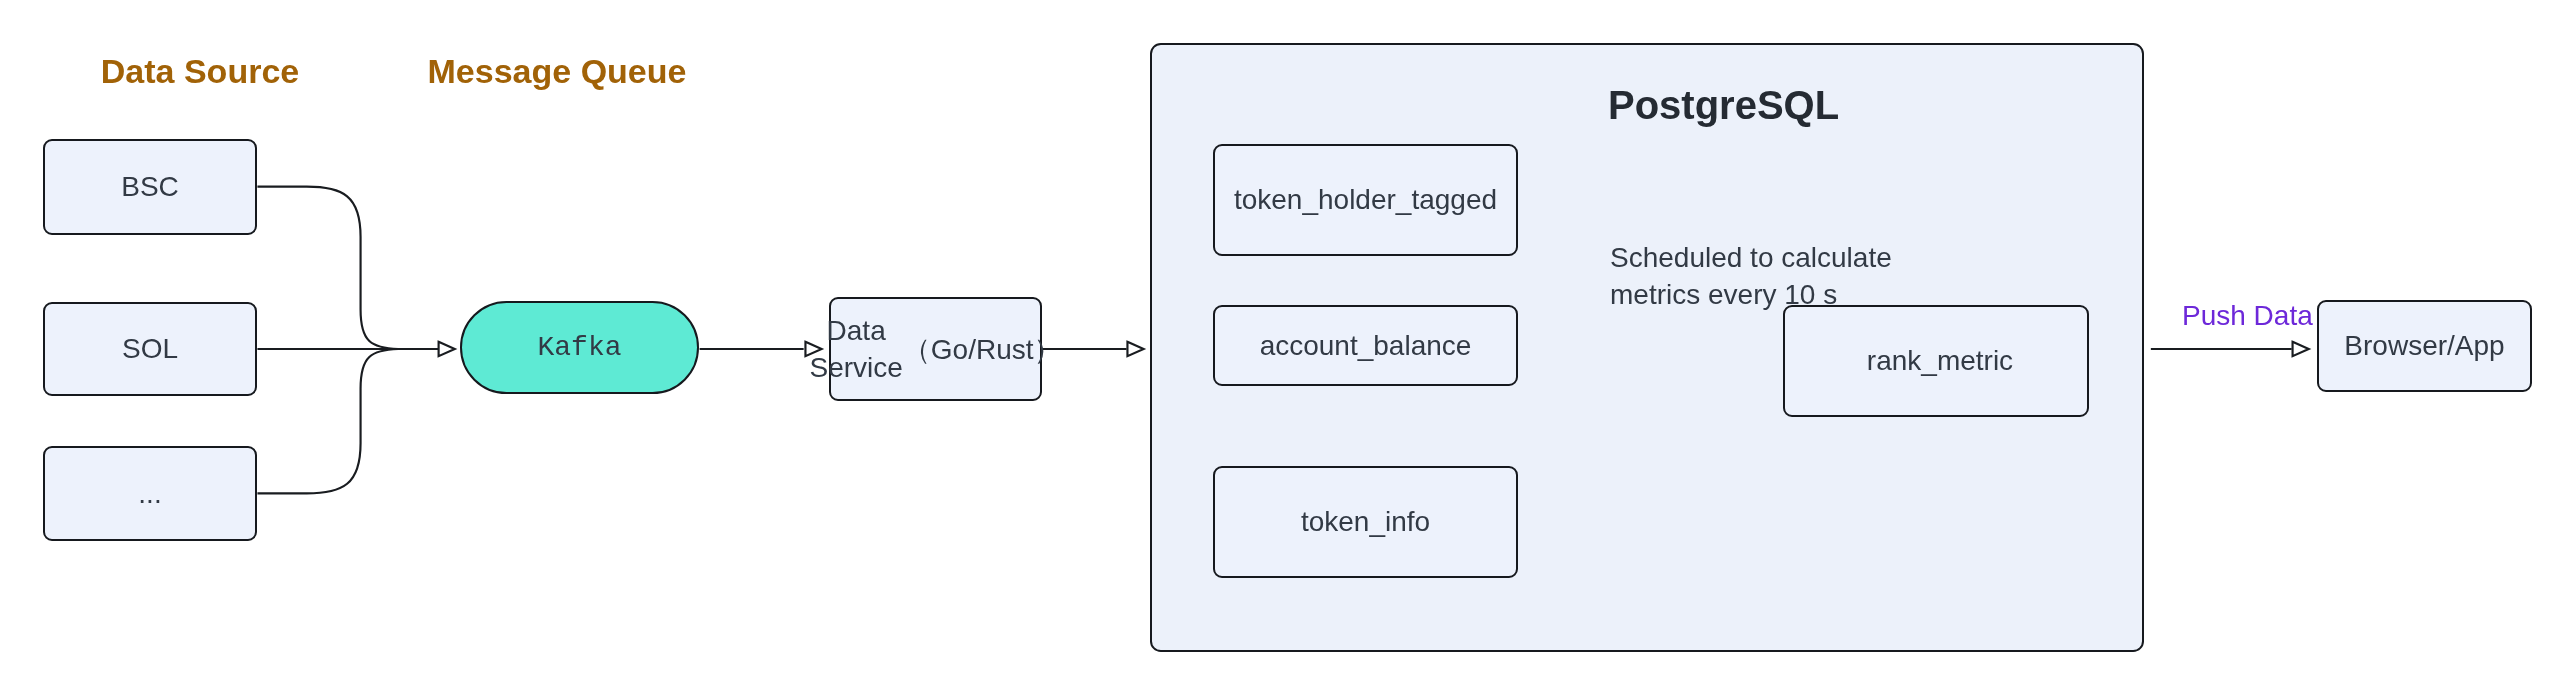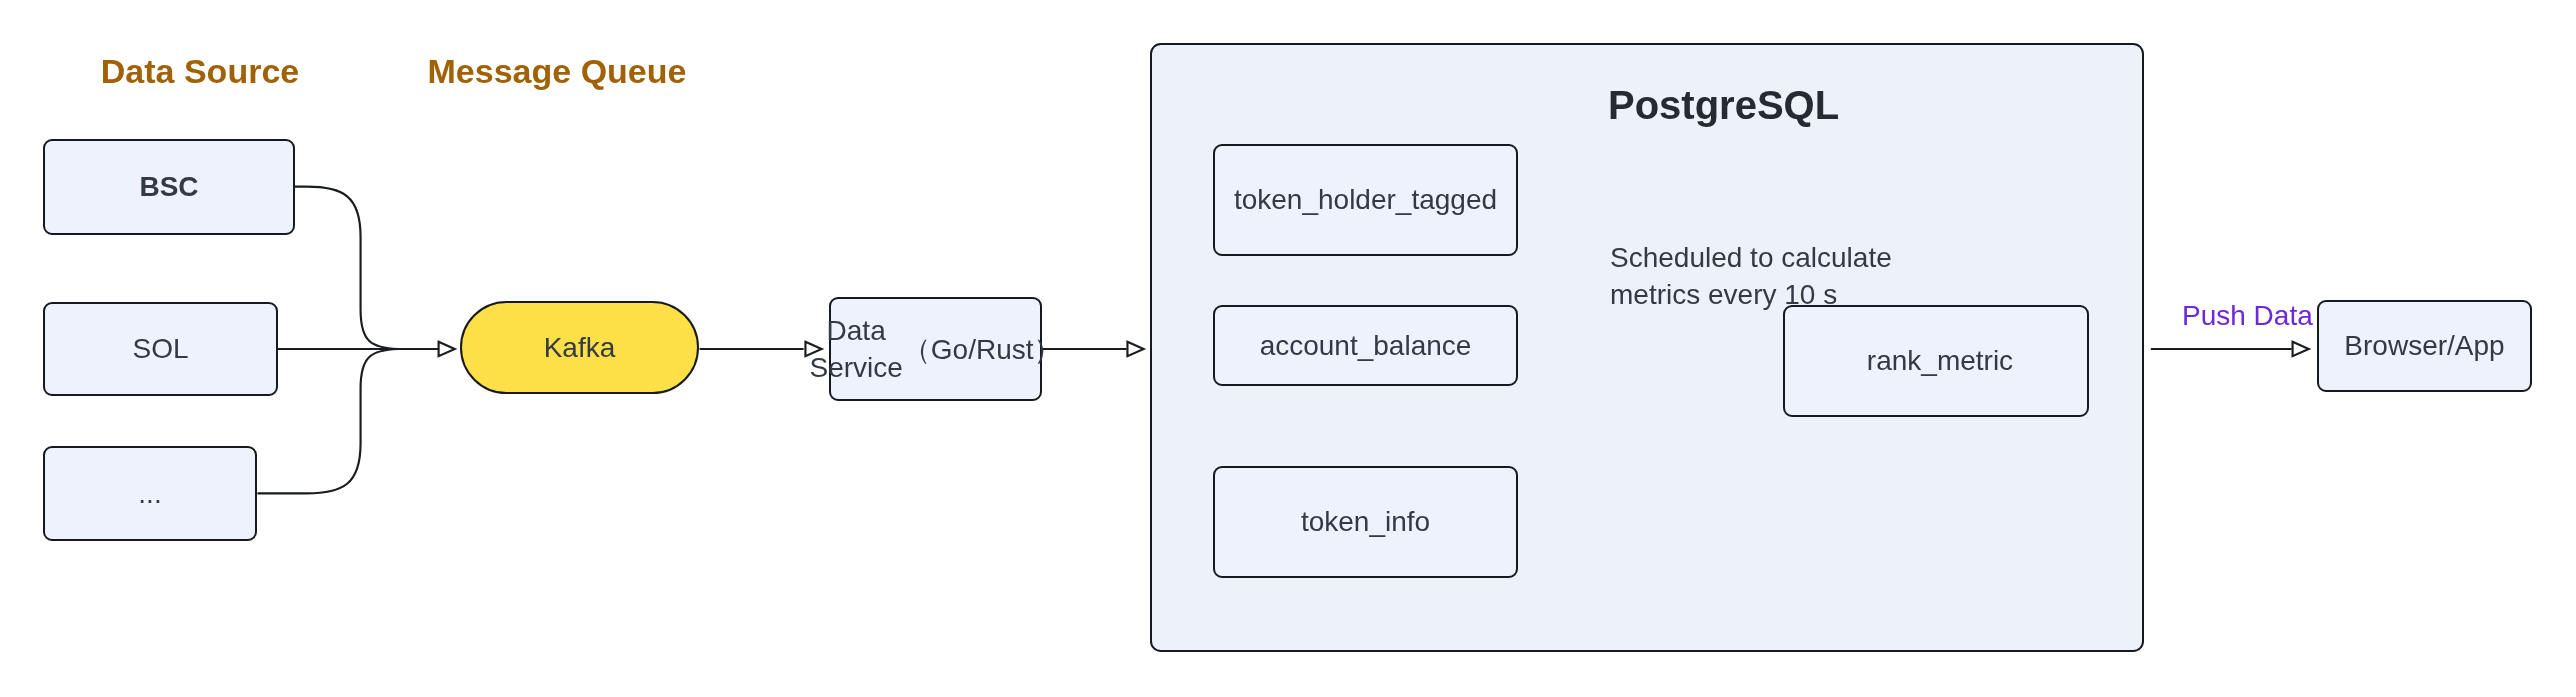--- a/index.html
+++ b/index.html
@@ -6,21 +6,21 @@
   body{width:2576px;height:698px;position:relative;overflow:hidden;
        font-family:"Liberation Sans",sans-serif;}
   .canvas{position:absolute;left:0;top:0;width:2576px;height:698px;}
   svg.edges{position:absolute;left:0;top:0;width:2576px;height:698px;}
 
   .sec-title{position:absolute;font-size:34px;font-weight:bold;color:#a16207;
              text-align:center;letter-spacing:0;}
   .node{position:absolute;box-sizing:border-box;border:2.3px solid #16191e;
         border-radius:9px;background:#edf2fc;display:flex;align-items:center;
         justify-content:center;font-size:28px;color:#323a45;}
-  .stadium{border-radius:47px;background:#fde047;}
+  .stadium{border-radius:47px;background:#5eead4;font-family:Liberation Mono, monospace;}
   .container-box{position:absolute;box-sizing:border-box;border:2.2px solid #16191e;
         border-radius:10.8px;background:#ecf1fa;}
   .pg-title{position:absolute;font-size:40px;font-weight:bold;color:#252b33;}
   .two-line{flex-direction:row;line-height:37px;text-align:center;}
   .annotation{position:absolute;font-size:28px;line-height:37px;color:#323a45;margin-top:18px;}
   .edge-label{position:absolute;font-size:28px;color:#6d28d9;}
 </style>
 </head>
 <body>
 
@@ -44,24 +44,24 @@
     <path d="M 1692 582 H 1742 C 1770 582 1780 570 1780 534 V 442 C 1780 411 1792 404 1820 403 H 1832"></path>
     <path d="M 1959 395 L 1977 403 L 1959 411 Z" fill="#ffffff"></path>
 
     <path d="M 2398 389 H 2555"></path>
     <path d="M 2556 381 L 2574 389 L 2556 397 Z" fill="#ffffff"></path>
   </svg>
 
   <div class="sec-title" style="left:43px;top:52px;width:314px;">Data Source</div>
   <div class="sec-title" style="left:400px;top:52px;width:314px;">Message Queue</div>
 
-  <div class="node" style="left:43px;top:139px;width:252px;height:96px;font-weight:bold;">
+  <div class="node" style="left:43px;top:139px;width:214px;height:96px;">
     <span>BSC</span>
   </div>
-  <div class="node" style="left:43px;top:302px;width:235px;height:94px;">
+  <div class="node" style="left:43px;top:302px;width:214px;height:94px;">
     <span>SOL</span>
   </div>
   <div class="node" style="left:43px;top:446px;width:214px;height:95px;">
     <span>...</span>
   </div>
 
   <div class="node stadium" style="left:460px;top:301px;width:239px;height:93px;">
     <span>Kafka</span>
   </div>
 

